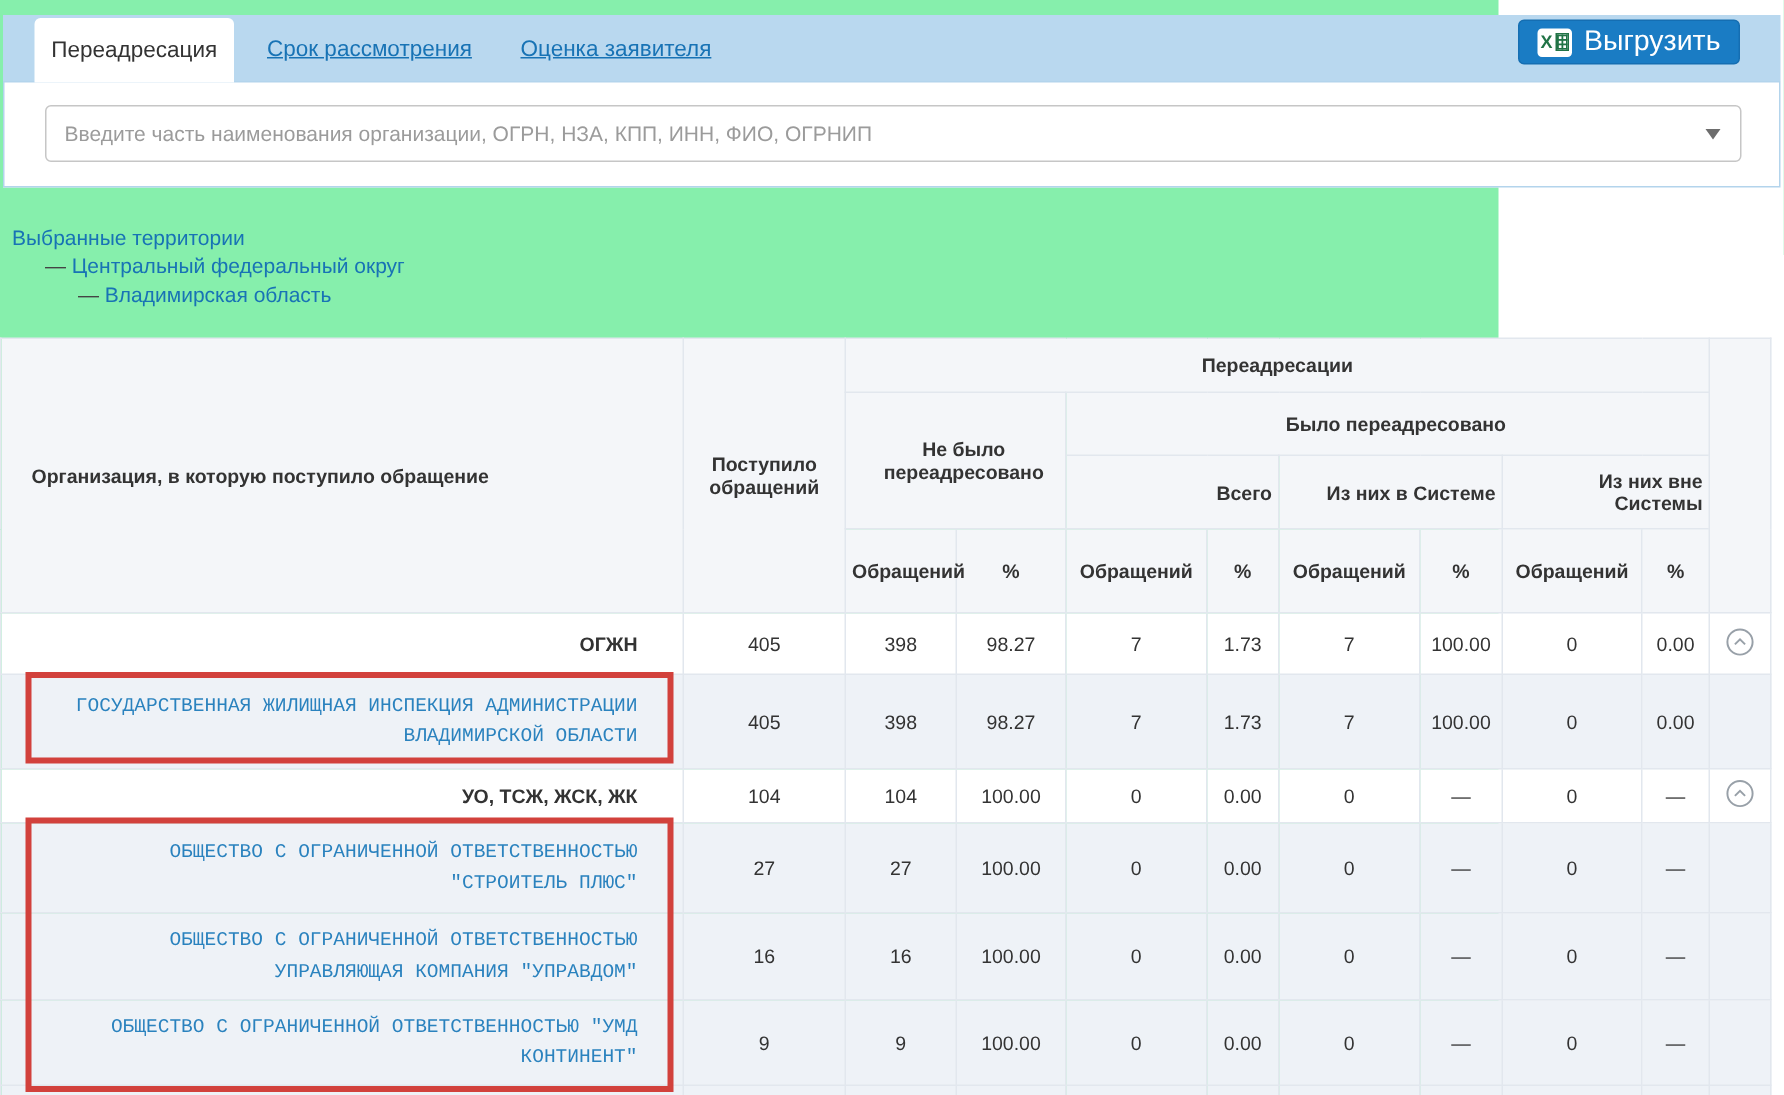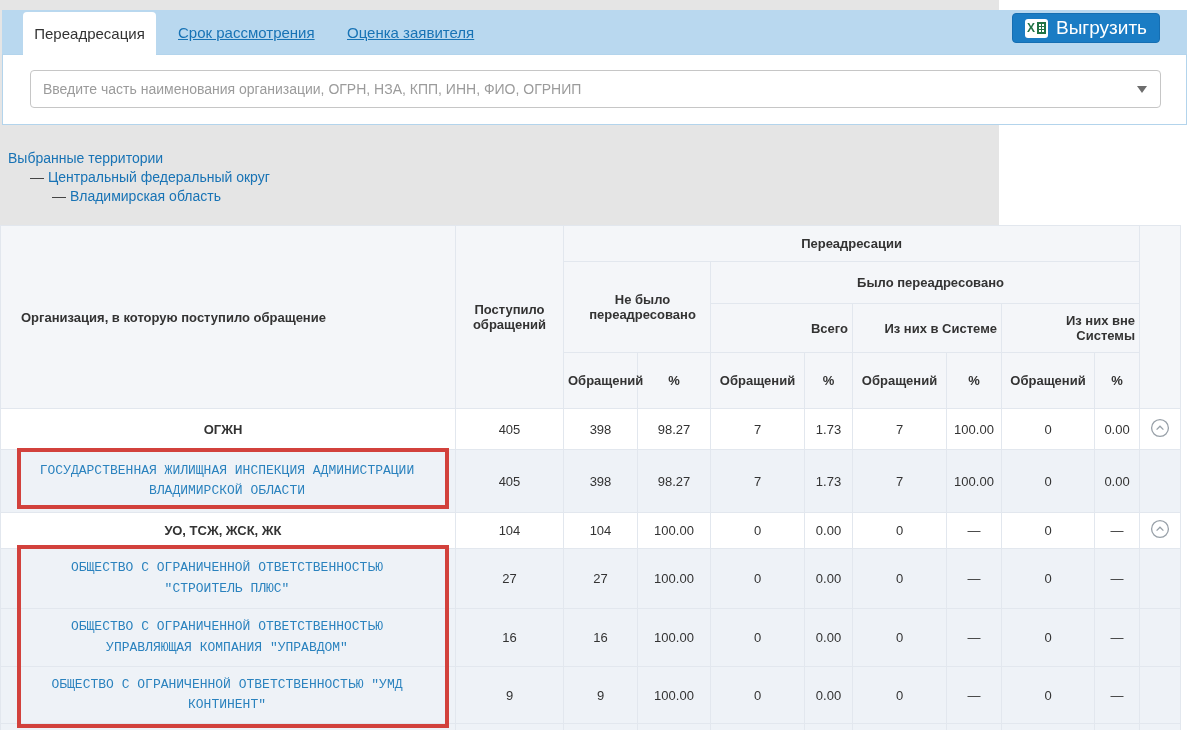--- a/index.html
+++ b/index.html
@@ -1,18 +1,18 @@
 <!DOCTYPE html>
 <html><head>
 <meta charset="utf-8">
 <style>
   * { margin:0; padding:0; box-sizing:border-box; }
   html,body { width:1189px; height:730px; background:#fff; overflow:hidden;
               font-family:"Liberation Sans","DejaVu Sans",sans-serif; }
-  .screen { position:relative; width:999px; height:730px; background:#e5e5e5; }
+  .screen { position:relative; width:999px; height:730px; background:#86efac; }
 
   
   .tabbar { position:absolute; left:2px; top:10px; width:1185px; height:44px;
             background:#b9d8ef; }
   .tab-active { position:absolute; left:21px; top:2px; width:133px; height:43px;
                 background:#fff; border-radius:4px 4px 0 0; z-index:3;
                 display:flex; align-items:center; justify-content:center;
                 font-size:15px; color:#333; }
   .tab-link { position:absolute; top:0; height:44px; display:flex; align-items:center;
               font-size:15px; color:#1873b5; text-decoration:underline; cursor:pointer; }
@@ -60,21 +60,21 @@
            padding:2px 4px; }
   thead th { background:#f4f6f9; font-weight:bold; }
   .h-a th { height:36px; }
   .h-b th { height:42px;padding-left:15px; }
   .h-c th { height:49px;text-align:right; }
   .h-d th { height:56px; }
   th.org-h { text-align:left; padding-left:20px; }
   .dr1 { height:41px; } .dr2 { height:63px; } .dr3 { height:36px; }
   .dr4 { height:60px; } .dr5 { height:58px; } .dr6 { height:57px; }
   .dr7 { height:7px; }
-  td.name { text-align:center; padding-left:20px; padding-right:30px;margin-left:48px; }
+  td.name { text-align:right; padding-left:20px; padding-right:30px;margin-left:48px; }
   tr.group td { background:#fff; }
   tr.group td.name { font-weight:bold; }
   tr.orgrow td { background:#eef2f7; }
   tr.orgrow td.name { padding-left:28px;font-family:Liberation Mono, monospace; }
   td.name a { color:#2a82be; text-decoration:none; cursor:pointer; line-height:1.55; }
   td.arrowcell { padding:0; }
   .collapse-btn { display:inline-flex; cursor:pointer; }
   tr.partial td { background:#eef2f7; border-bottom:none; }
 
   

